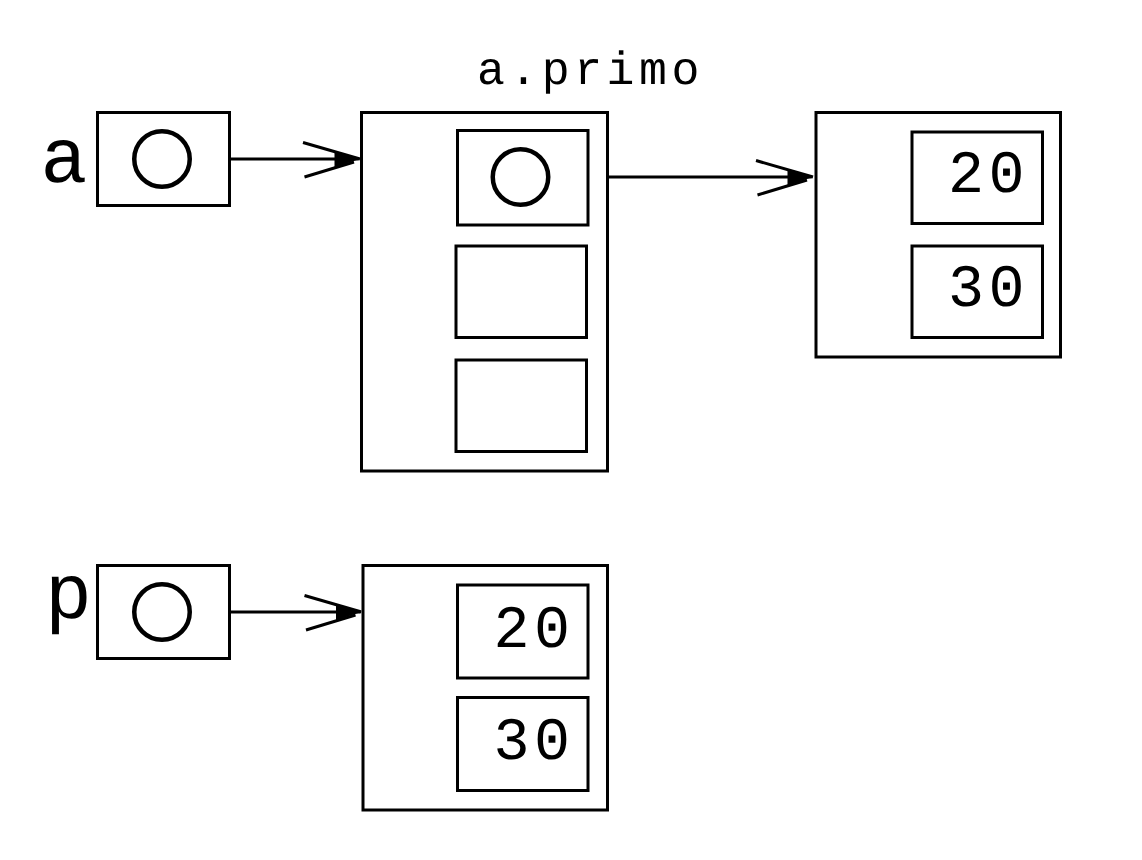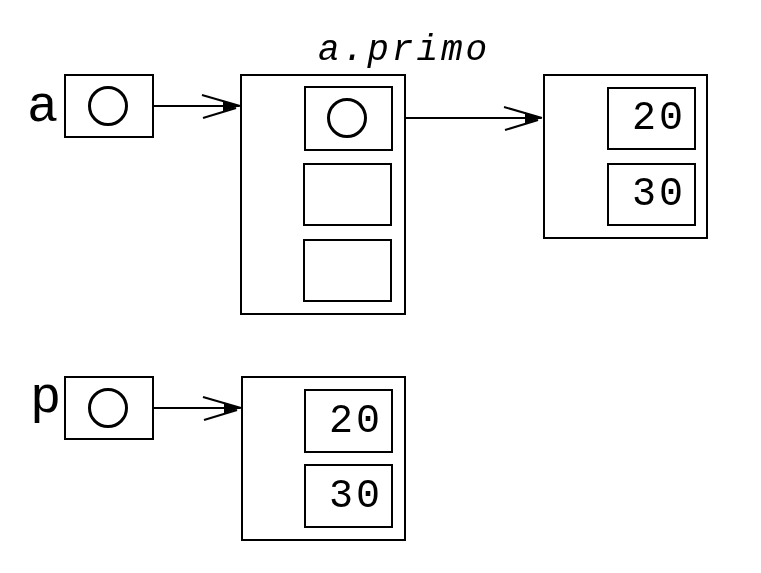--- a/index.html
+++ b/index.html
@@ -43,23 +43,22 @@
   }
   .txt {
     position: absolute;
     line-height: 1;
     white-space: pre;
   }
   .var-label {
     font-size: 52px;
   }
   .field-label {
-    font-size: 36px;
+    font-size: 31px;
     letter-spacing: 3px;
-    font-style: italic;
   }
   .cell {
     display: flex;
     align-items: center;
     justify-content: center;
     font-size: 40px;
     letter-spacing: 3px;
     text-indent: 3px;
     padding-left: 12px;
   }

